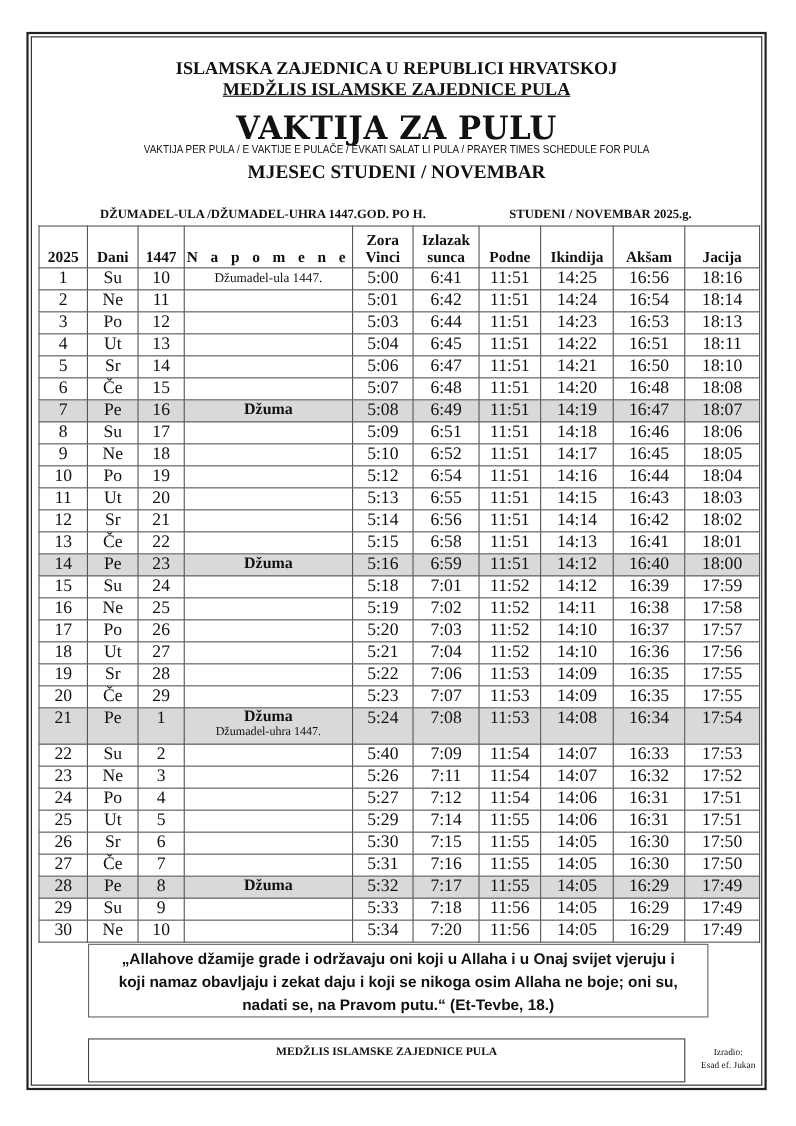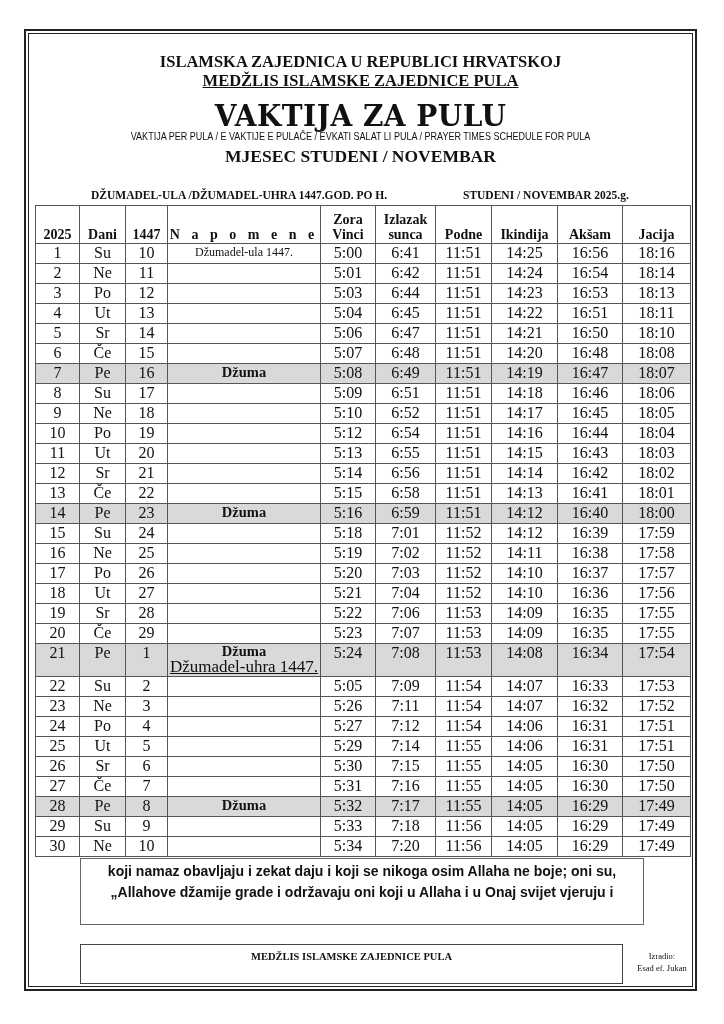--- a/index.html
+++ b/index.html
@@ -16,21 +16,21 @@
   .greg { position:absolute; left:463px; top:189px; font-weight:bold; font-size:11.5px; }
   table.vaktija { position:absolute; left:35px; top:205px; border-collapse:collapse; width:655px; table-layout:fixed; }
   table.vaktija th, table.vaktija td { border:1px solid #555; padding:0; text-align:center; }
   table.vaktija th { font-weight:bold; font-size:14px; line-height:15px; height:36px; vertical-align:bottom; padding-bottom:1px; }
   table.vaktija td { font-size:16px; height:19px; line-height:18px; vertical-align:top; }
   table.vaktija td.note { font-size:12px; line-height:16px;margin-top:48px; }
   table.vaktija td.note b { font-size:14.5px; }
   table.vaktija tr.friday td { background:#d9d9d9; }
   table.vaktija tr.tall td { height:32px; }
   table.vaktija tr.tall td.note { line-height:15px; }
-  .note-sub { display:block; font-size:17px; font-weight:normal; line-height:13px;text-decoration:underline; }
+  .note-sub { display:block; font-size:11px; font-weight:normal; line-height:13px; }
   .napomene { letter-spacing:4px;margin-left:45px; }
   .quote { position:absolute; left:80px; top:858px; width:564px; height:67px; border:1px solid #666; box-sizing:border-box; text-align:center; font-family:"Liberation Sans", sans-serif; font-weight:bold; font-size:14px; line-height:21px; padding-top:2px; color:#111; }
   .footer { position:absolute; left:80px; top:944px; width:543px; height:40px; border:1px solid #444; box-sizing:border-box; text-align:center; font-weight:bold; font-size:10.5px; line-height:14px; padding-top:5px; }
   .author { position:absolute; left:634px; top:950px; width:56px; text-align:center; font-size:8.5px; line-height:12px; }
 </style>
 </head>
 <body>
 
 <div class="frame-outer"></div>
 <div class="frame-inner"></div>
@@ -322,21 +322,21 @@
         <td>11:53</td>
         <td>14:08</td>
         <td>16:34</td>
         <td>17:54</td>
       </tr>
       <tr>
         <td>22</td>
         <td>Su</td>
         <td>2</td>
         <td class="note"></td>
-        <td>5:05</td>
+        <td>5:40</td>
         <td>7:09</td>
         <td>11:54</td>
         <td>14:07</td>
         <td>16:33</td>
         <td>17:53</td>
       </tr>
       <tr>
         <td>23</td>
         <td>Ne</td>
         <td>3</td>
@@ -429,22 +429,23 @@
         <td>7:20</td>
         <td>11:56</td>
         <td>14:05</td>
         <td>16:29</td>
         <td>17:49</td>
       </tr>
     </tbody>
 </table>
 
 <div class="quote">
+  <div>„Allahove džamije grade i održavaju oni koji u Allaha i u Onaj svijet vjeruju i</div>
   <div>koji namaz obavljaju i zekat daju i koji se nikoga osim Allaha ne boje; oni su,</div>
-  <div>„Allahove džamije grade i održavaju oni koji u Allaha i u Onaj svijet vjeruju i</div>
+  <div>nadati se, na Pravom putu.“ (Et-Tevbe, 18.)</div>
 </div>
 
 <div class="footer">
   <div>MEDŽLIS ISLAMSKE ZAJEDNICE PULA</div>
 </div>
 
 <div class="author">
   <div>Izradio:</div>
   <div>Esad ef. Jukan</div>
 </div>

